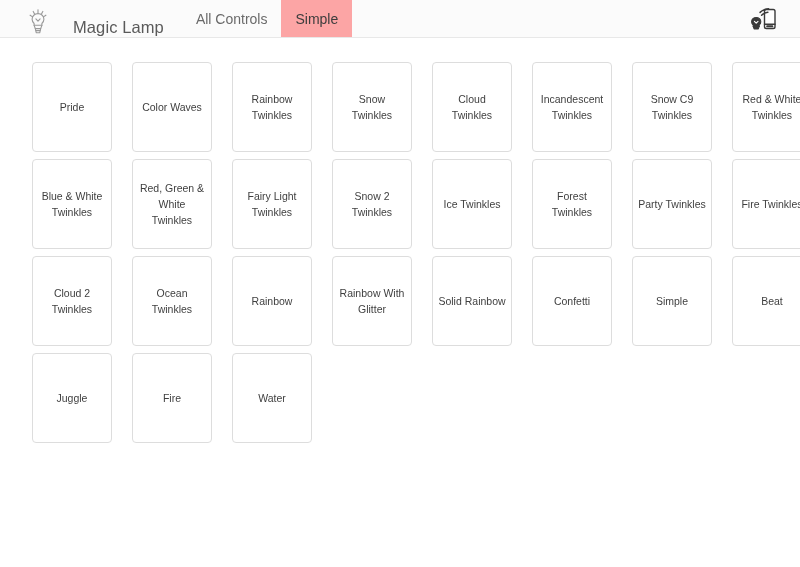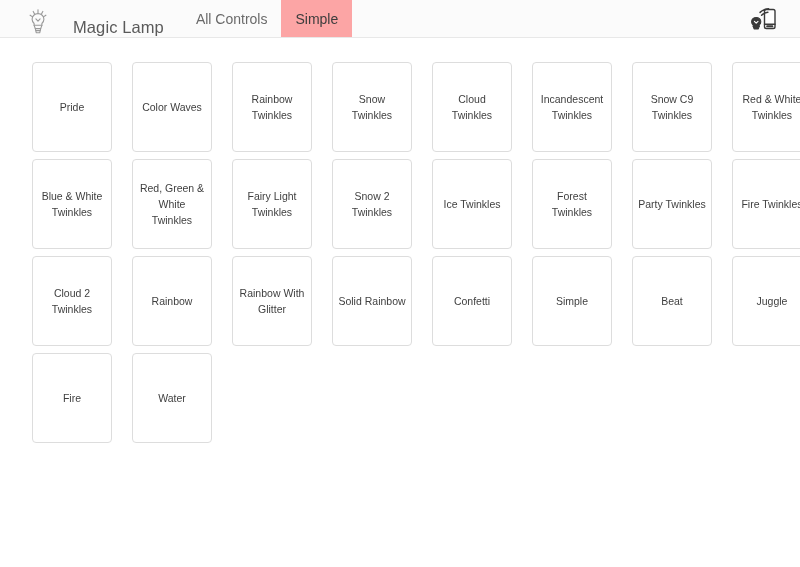--- a/index.html
+++ b/index.html
@@ -167,20 +167,21 @@
   <div class="effect-tile">Blue &amp; White Twinkles</div>
   <div class="effect-tile">Red, Green &amp; White Twinkles</div>
   <div class="effect-tile">Fairy Light Twinkles</div>
   <div class="effect-tile">Snow 2 Twinkles</div>
   <div class="effect-tile">Ice Twinkles</div>
   <div class="effect-tile">Forest Twinkles</div>
   <div class="effect-tile">Party Twinkles</div>
 
   <div class="effect-tile">Fire Twinkles</div>
   <div class="effect-tile">Cloud 2 Twinkles</div>
+  <div class="effect-tile">Ocean Twinkles</div>
   <div class="effect-tile">Rainbow</div>
   <div class="effect-tile">Rainbow With Glitter</div>
   <div class="effect-tile">Solid Rainbow</div>
   <div class="effect-tile">Confetti</div>
 
   <div class="effect-tile">Simple</div>
   <div class="effect-tile">Beat</div>
   <div class="effect-tile">Juggle</div>
   <div class="effect-tile">Fire</div>
   <div class="effect-tile">Water</div>

